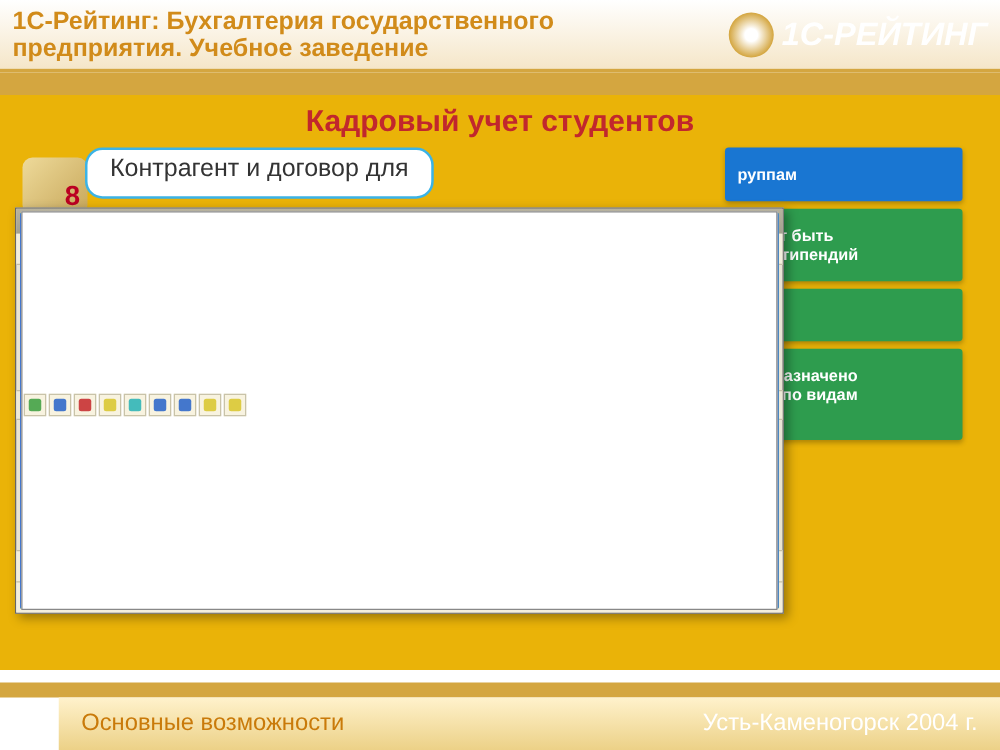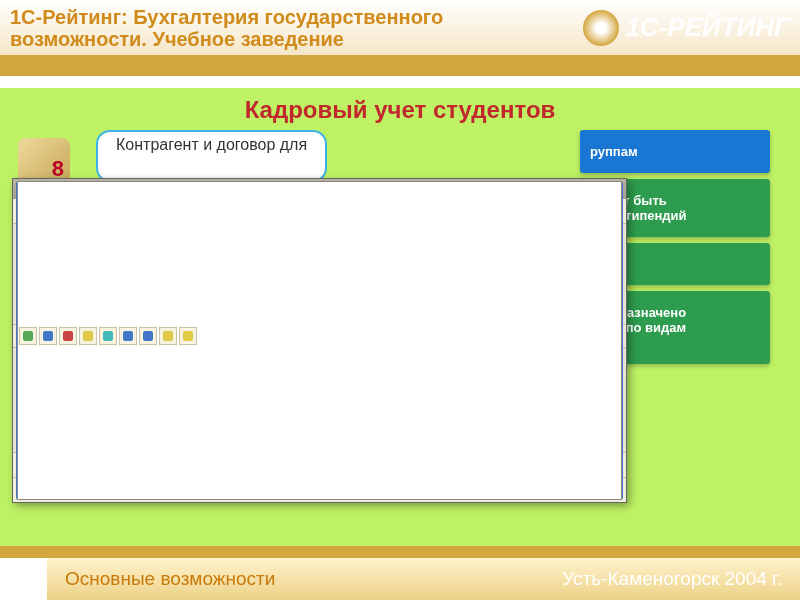--- a/index.html
+++ b/index.html
@@ -3,27 +3,27 @@
 <meta charset="utf-8">
 <style>
   * { box-sizing: border-box; margin: 0; padding: 0; }
   body { font-family: Arial, sans-serif; font-size: 11px; width: 800px; height: 600px; overflow: hidden; background: #fff; position: relative; }
   .topbar { background: linear-gradient(#fff, #f5e6c8); height: 58px; display: flex; align-items: center; padding: 0 10px; border-bottom: 3px solid #d4a640; }
   .topbar-left { color: #d18b1a; font-size: 20px; line-height: 22px; font-weight: 700; flex: 1; }
   .topbar-right { display: flex; align-items: center; gap: 6px; color: #fff; font-size: 26px; font-weight: bold; font-style: italic; }
   .brand-strip { background: #d4a640; height: 18px; }
   .sun { width: 36px; height: 36px; border-radius: 50%; background: radial-gradient(circle,#fff 20%, #d4a640 70%); display: flex; align-items: center; justify-content: center; position: relative; }
   .sun::before { content:""; position:absolute; width:48px; height:48px; border-radius:50%; background: radial-gradient(circle,#d4a640 0,#d4a640 30%, transparent 31%); z-index:-1;}
-  .main { position: relative; height: 460px; background: #bef264; margin-top: 12px; }
+  .main { position: relative; height: 460px; background: #eab308; }
   .section-title { color: #c1272d; font-size: 24px; font-weight: bold; text-align: center; padding: 8px 0 2px; }
   .bg-tabs { position: absolute; top: 42px; right: 30px; width: 190px; }
   .bg-tab { color: #fff; font-size: 13px; font-weight: bold; padding: 14px 10px; margin-bottom: 6px; border-radius: 3px; box-shadow: 0 2px 4px rgba(0,0,0,0.25); }
   .bg-tab.blue { background: #1976d2; }
   .bg-tab.green { background: #2e9c4e; }
-  .pill { position: absolute; top: 42px; left: 96px; background: #fff; border: 2px solid #3bb3e6; border-radius: 14px; padding: 4px 18px 26px; font-size: 16px; color: #333; }
+  .pill { position: absolute; top: 42px; left: 68px; background: #fff; border: 2px solid #3bb3e6; border-radius: 14px; padding: 4px 18px 10px; font-size: 20px; color: #333; }
   .badge8 { position: absolute; top: 50px; left: 18px; width: 52px; height: 46px; background: linear-gradient(135deg,#eeda9a,#c7a75a); border-radius: 8px; display:flex; align-items:flex-end; justify-content:flex-end; font-weight:bold; font-size:22px; color:#b02; padding:2px 6px;}
   .window { position: absolute; top: 90px; left: 12px; width: 615px; background: #e9e4d4; border: 1px solid #666; box-shadow: 3px 3px 8px rgba(0,0,0,.35); }
   .titlebar { background: linear-gradient(#b8b39f,#a3a08f); color: #222; font-size: 11px; font-weight: bold; padding: 3px 4px; display:flex; align-items:center; }
   .titlebar .t-icon { width:14px; height:14px; background:#f3d270; border:1px solid #9a7b20; margin-right:4px; }
   .titlebar .spacer { flex:1; }
   .winbtn { width:18px; height:14px; background:#ddd; border:1px solid #888; margin-left:2px; font-size:9px; text-align:center; line-height:12px; cursor:pointer;}
   .toolbar { background:#f3eedc; padding:3px 6px; display:flex; gap:4px; align-items:center; border-bottom:1px solid #c5bfa6;}
   .toolbtn { background:#f8f3e0; border:1px solid #c9c3a9; padding:1px 8px; font-size:11px; cursor:pointer; display:flex; align-items:center; gap:3px; }
   .dd::after { content:"▾"; font-size:9px; margin-left:3px; color:#555;}
   .form-row { display:flex; align-items:center; padding:3px 10px; gap:5px; }
@@ -53,21 +53,21 @@
   .ic-yellow::before{content:"";position:absolute;inset:3px;background:#dc4;border-radius:2px;}
   .ic-teal::before{content:"";position:absolute;inset:3px;background:#4bb;border-radius:2px;}
   .ic-doc::before{content:"";position:absolute;inset:2px 4px;background:#fff;border:1px solid #888;}
 </style>
 </head>
 <body>
 
 <div class="topbar">
   <div class="topbar-left">
     <div>1С-Рейтинг: Бухгалтерия государственного</div>
-    <div>возможности. Учебное заведение</div>
+    <div>предприятия. Учебное заведение</div>
   </div>
   <div class="topbar-right">
     <div class="sun"></div>
     <span>1С-РЕЙТИНГ</span>
   </div>
 </div>
 <div class="brand-strip"></div>
 
 <div class="main">
   <div class="section-title">Кадровый учет студентов</div>

